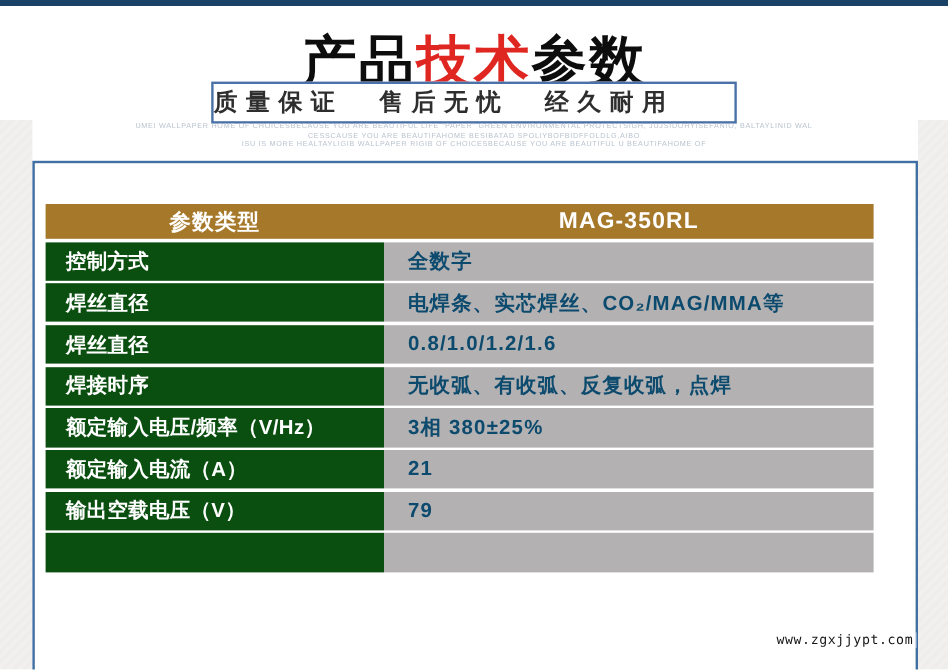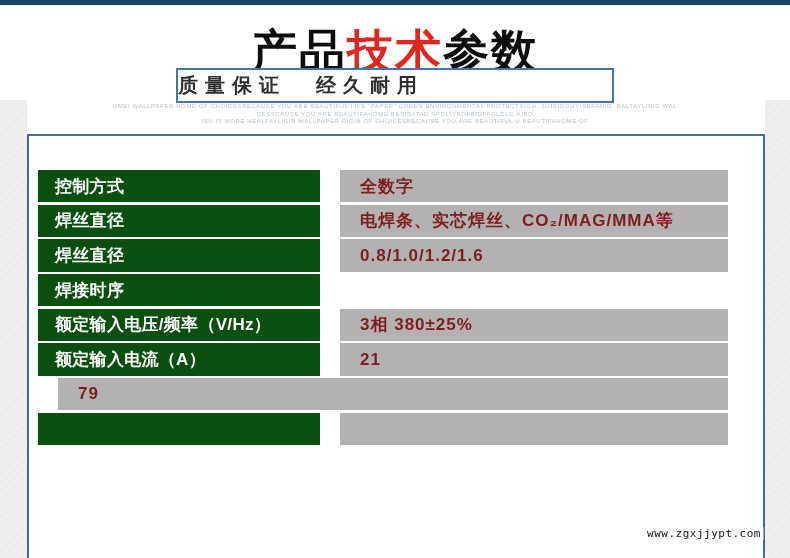--- a/index.html
+++ b/index.html
@@ -68,21 +68,21 @@
     font-size: 19px; letter-spacing: 1px;
   }
   .row { display: flex; height: 32.3px; margin-bottom: 2.4px; justify-content: space-between; }
   .cell-label {
     width: 282px; background: #0b4f10; color: #ffffff;
     display: flex; align-items: center; padding-left: 17px;
     font-size: 17px; font-weight: bold; letter-spacing: 0.3px;
     white-space: nowrap;
   }
   .cell-value {
-    flex: 1; margin-left: 20px; background: #b3b1b2; color: #7f1d1d;
+    flex: 1; margin-left: 0; background: #b3b1b2; color: #0c4a6e;
     display: flex; align-items: center; padding-left: 20px;
     font-size: 17px; font-weight: bold; letter-spacing: 1px;
     white-space: nowrap;
   }
   .watermark {
     position: absolute; right: 26px; top: 527px; z-index: 5;
     font-family: "DejaVu Sans Mono", monospace;
     font-size: 11px; color: #151515; letter-spacing: 0.5px;
     background: rgba(255,255,255,0.4); padding: 0 3px;
   }
@@ -93,66 +93,73 @@
 <div class="top-bar"></div>
 <div class="side-strip left"></div>
 <div class="side-strip right"></div>
 
 <div class="title">
   <span>产品</span><span class="accent">技术</span><span>参数</span>
 </div>
 
 <div class="subtitle-box">
   <span>质量保证</span>
+  <span>售后无忧</span>
   <span>经久耐用</span>
 </div>
 
 <div class="fine-print">
   <div>UMEI WALLPAPER HOME OF CHOICESBECAUSE YOU ARE BEAUTIFUL LIFE "PAPER" GREEN ENVIRONMENTAL PROTECTSIGH, JUJSIDOHYISEFANIO, BALTAYLINID WAL</div>
   <div>CESSCAUSE YOU ARE BEAUTIFAHOME BESIBATAD SPOLIYBOFBIDFFOLDLG,AIBO</div>
   <div>ISU IS MORE HEALTAYLIGIB WALLPAPER RIGIB OF CHOICESBECAUSE YOU ARE BEAUTIFUL U BEAUTIFAHOME OF</div>
 </div>
 
 <div class="card"></div>
 
 <div class="spec-table">
+  <div class="thead">
+    <div class="th1">参数类型</div>
+    <div class="th2">MAG-350RL</div>
+  </div>
   <div id="rows">
   <div class="row">
     <div class="cell-label">控制方式</div>
     <div class="cell-value">全数字</div>
   </div>
 
   <div class="row">
     <div class="cell-label">焊丝直径</div>
     <div class="cell-value">电焊条、实芯焊丝、CO₂/MAG/MMA等</div>
   </div>
 
   <div class="row">
     <div class="cell-label">焊丝直径</div>
     <div class="cell-value">0.8/1.0/1.2/1.6</div>
   </div>
 
   <div class="row">
     <div class="cell-label">焊接时序</div>
+    <div class="cell-value">无收弧、有收弧、反复收弧，点焊</div>
   </div>
 
 
   <div class="row">
     <div class="cell-label">额定输入电压/频率（V/Hz）</div>
     <div class="cell-value">3相  380±25%</div>
   </div>
 
   <div class="row">
     <div class="cell-label">额定输入电流（A）</div>
     <div class="cell-value">21</div>
   </div>
 
 
 
   <div class="row">
+    <div class="cell-label">输出空载电压（V）</div>
     <div class="cell-value">79</div>
   </div>
 </div>
   <div class="row partial">
     <div class="cell-label"></div>
     <div class="cell-value"></div>
   </div>
 </div>
 
 <div class="watermark">www.zgxjjypt.com</div>

